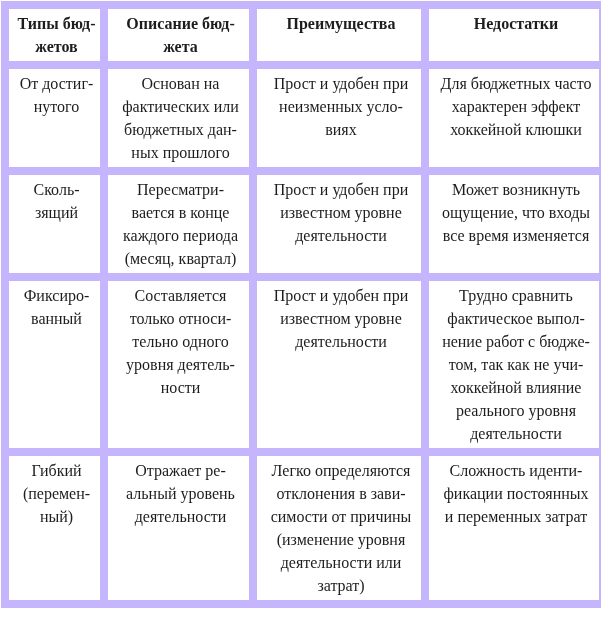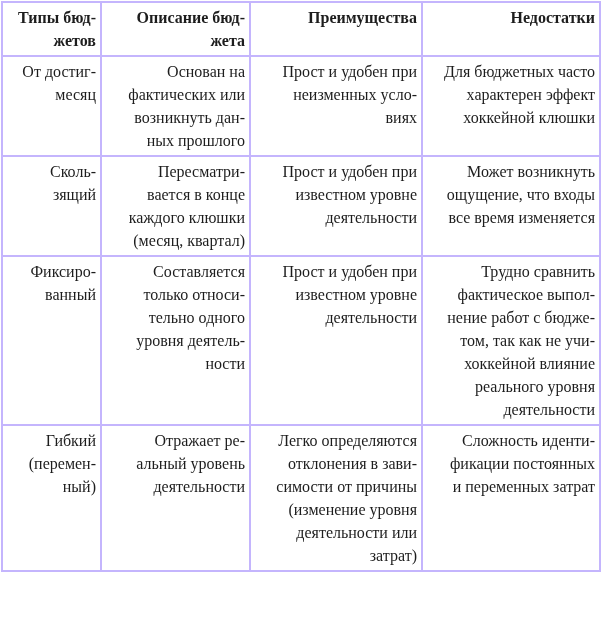--- a/index.html
+++ b/index.html
@@ -20,23 +20,23 @@
     table-layout: fixed;
     width: 598px;
     margin: 1px 0 0 1px;
   }
   .budget-table col.c1 { width: 99px; }
   .budget-table col.c2 { width: 149px; }
   .budget-table col.c3 { width: 172px; }
   .budget-table col.c4 { width: 178px; }
   .budget-table th,
   .budget-table td {
-    border: 2px solid #c4b5fd;
+    border: 8px solid #c4b5fd;
     vertical-align: top;
-    text-align: right;
+    text-align: center;
     padding: 3px 4px 3px 8px;
     font-size: 16px;
     line-height: 23px;
     color: #1d1d1d;
     white-space: pre-line;
     overflow: hidden;
     margin-left: 41px;
   }
   .budget-table th {
     font-weight: bold;
@@ -65,38 +65,38 @@
 жетов</th>
         <th>Описание бюд-
 жета</th>
         <th>Преимущества</th>
         <th>Недостатки</th>
       </tr>
     </thead>
     <tbody>
       <tr class="h-r1">
         <td>От достиг-
-месяц</td>
+нутого</td>
         <td>Основан на
 фактических или
-возникнуть дан-
+бюджетных дан-
 ных прошлого</td>
         <td>Прост и удобен при
 неизменных усло-
 виях</td>
         <td>Для бюджетных часто
 характерен эффект
 хоккейной клюшки</td>
       </tr>
       <tr class="h-r3">
         <td>Сколь-
 зящий</td>
         <td>Пересматри-
 вается в конце
-каждого клюшки
+каждого периода
 (месяц, квартал)</td>
         <td>Прост и удобен при
 известном уровне
 деятельности</td>
         <td>Может возникнуть
 ощущение, что входы
 все время изменяется</td>
       </tr>
       <tr class="h-r4">
         <td>Фиксиро-

